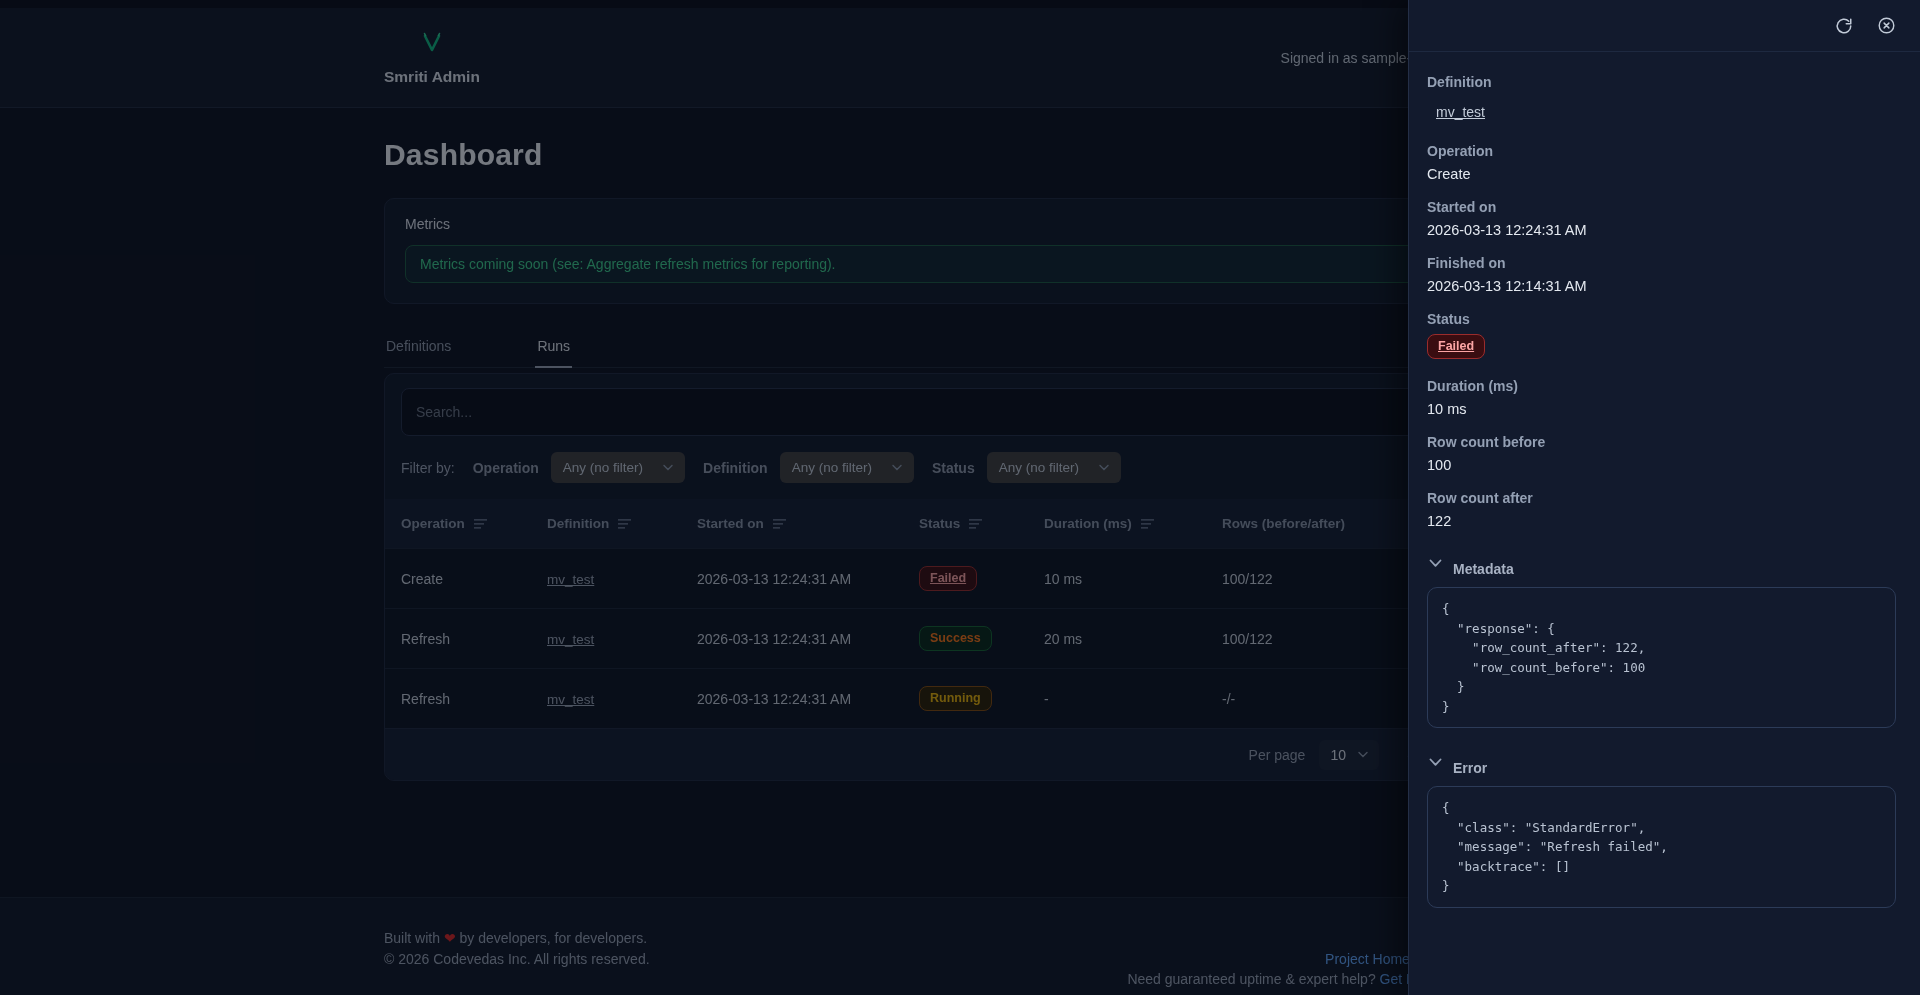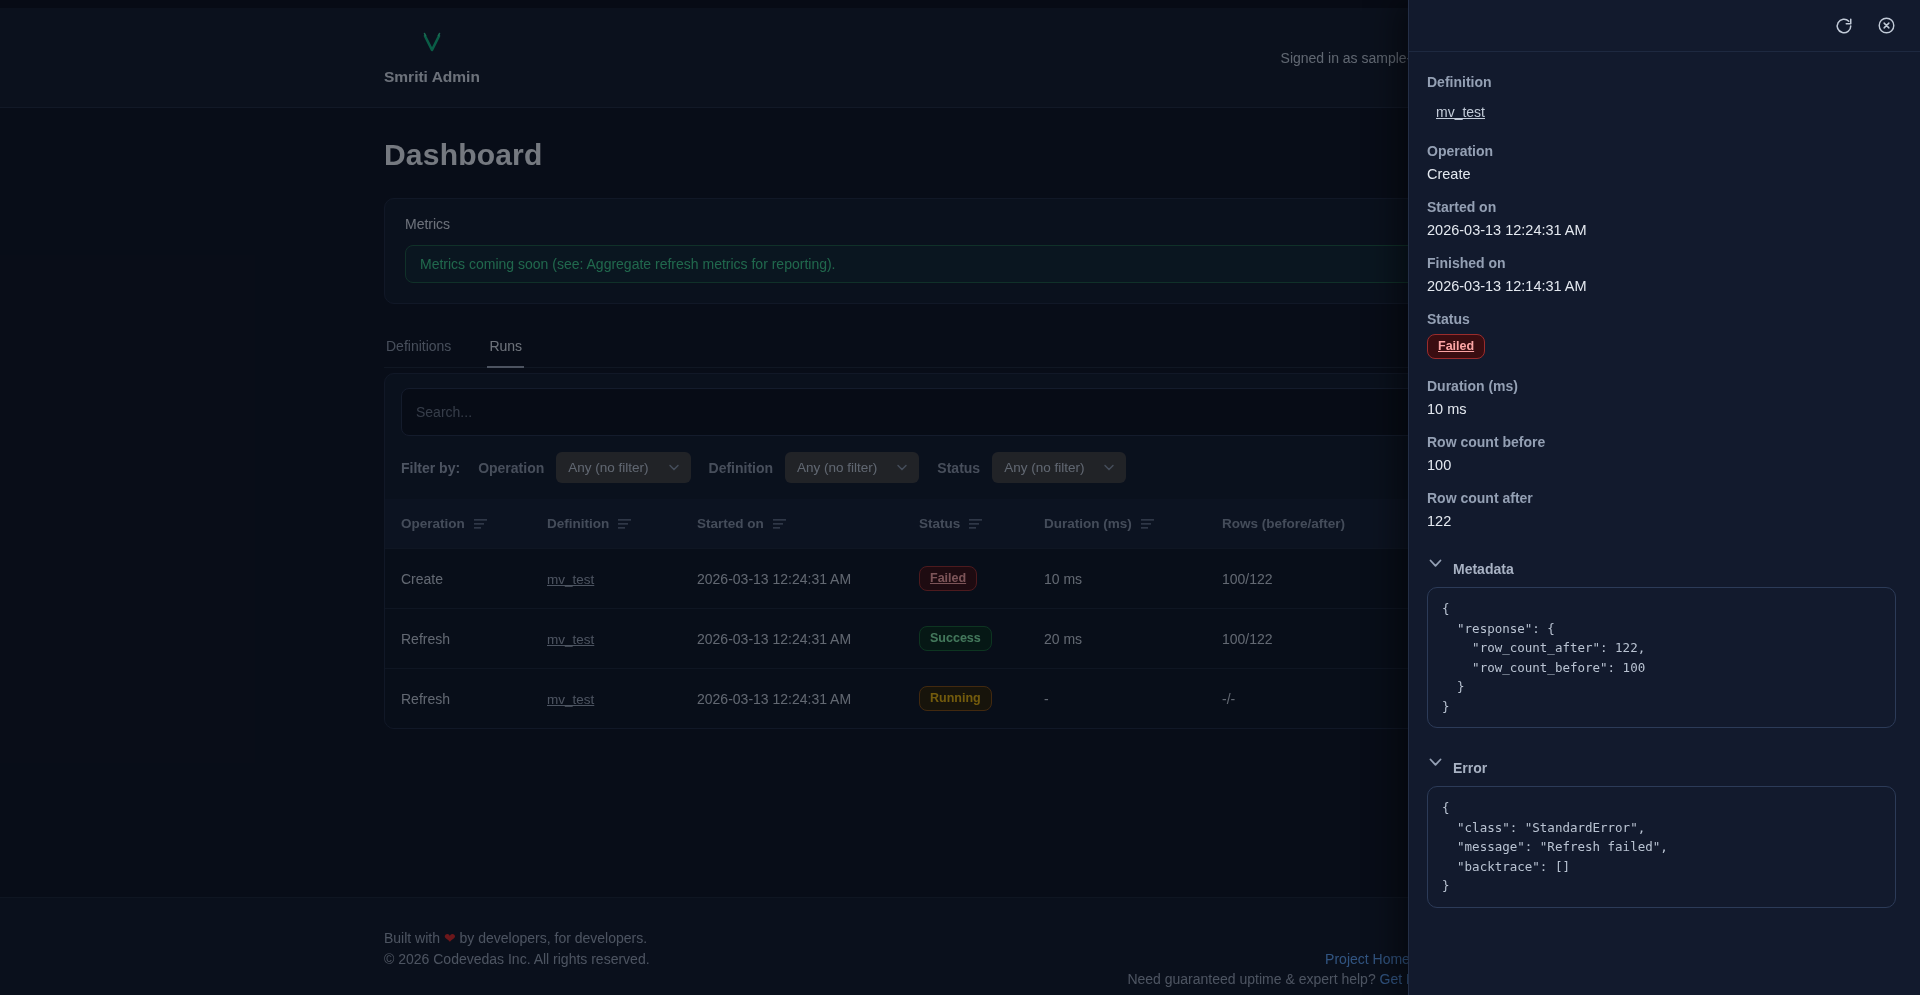--- a/index.html
+++ b/index.html
@@ -36,35 +36,35 @@
   .metrics-banner {
     margin-top:13px; padding:10px 14px;
     background:rgba(16,185,129,0.07);
     border:1px solid #1d5c43; border-radius:8px;
     color:#3ecf8e; font-size:14px;
   }
 
   
   .tabs { margin-top:26px; display:flex; gap:34px; border-bottom:1px solid #1c2638; }
   .tab { font-size:14px; color:#8e99ab; padding:8px 2px 12px; cursor:pointer; }
-  .tab.active { color:#dde3ec; border-bottom:2px solid #9aa4b6; margin-bottom:-1px; }
+  .tab.active { color:#dde3ec; border-bottom:2px solid #9aa4b6; margin-bottom:-1px;margin-left:48px; }
 
   
   .table-card { margin-top:5px; overflow:hidden; padding:0; }
   .search-wrap { padding:14px 16px 0; }
   .search-input {
     width:100%; height:48px; background:#0a0f1c;
     border:1px solid #25304a; border-radius:8px;
     color:#dfe5ee; font-size:14px; padding:0 14px; outline:none;
     font-family:"Liberation Sans", sans-serif;
   }
   .search-input::placeholder { color:#6b7687; }
 
   .filter-row { display:flex; align-items:center; gap:12px; padding:16px 16px 2px; }
-  .filter-label { font-size:14px; font-weight:bold; color:#9aa5b8; }
+  .filter-label { font-size:14px; font-weight:normal; color:#9aa5b8; }
   .filter-name { font-size:14px; font-weight:bold; color:#8e99ab; margin-left:6px; }
   .select {
     display:flex; align-items:center; gap:20px;
     background:#404040; border-radius:6px; padding:8px 12px;
     font-size:13.5px; color:#c3ccd9; cursor:pointer;
   }
   .select svg { flex:none; }
 
   
   table { width:100%; border-collapse:collapse; margin-top:14px; }
@@ -79,21 +79,21 @@
     border-top:1px solid #1b2538; white-space:nowrap;
   }
   tbody tr { background:#0c1322; cursor:pointer; }
   .def-link { color:#9aa5b8; font-size:13.5px; text-decoration:underline; cursor:pointer; }
 
   .badge {
     display:inline-block; padding:3px 10px; border-radius:8px;
     font-size:12.5px; font-weight:bold; line-height:17px;
   }
   .badge-failed  { color:#fca5a5; background:#3a0d11; border:1px solid #9b2c2c;text-decoration:underline; }
-  .badge-success { color:#86efac; background:#07291a; border:1px solid #166534; }
+  .badge-success { color:#f97316; background:#07291a; border:1px solid #166534; }
   .badge-running { color:#eab308; background:#2a2106; border:1px solid #854d0e; }
 
   
   .pagination {
     background:#141e33; border-top:1px solid #1e2940;
     height:52px; display:flex; align-items:center; justify-content:flex-end;
     gap:26px; padding:0 18px;
   }
   .per-page-label { font-size:14px; color:#96a1b4; }
   .per-page-select {
@@ -294,20 +294,33 @@
             <td>Refresh</td>
             <td><a class="def-link">mv_test</a></td>
             <td>2026-03-13 12:24:31 AM</td>
             <td><span class="badge badge-running">Running</span></td>
             <td>-</td>
             <td>-/-</td>
           </tr>
         </tbody>
       </table>
 
+      <div class="pagination">
+        <span class="per-page-label">Per page</span>
+        <div class="per-page-select">
+          <span>10</span>
+          <svg width="10" height="7" viewBox="0 0 10 7">
+              <path d="M1 1.5 L5 5.5 L9 1.5" stroke="#8b97ab" stroke-width="1.4" fill="none" stroke-linecap="round"></path>
+            </svg>
+        </div>
+        <button class="page-btn">«</button>
+        <button class="page-btn">‹</button>
+        <button class="page-btn">›</button>
+        <button class="page-btn">»</button>
+      </div>
     </section>
   </div>
 </main>
 
 <footer class="app-footer">
   <div class="container">
     <div class="footer-left">
       <div>
         <span>Built with</span>
         <span class="heart">❤</span>

